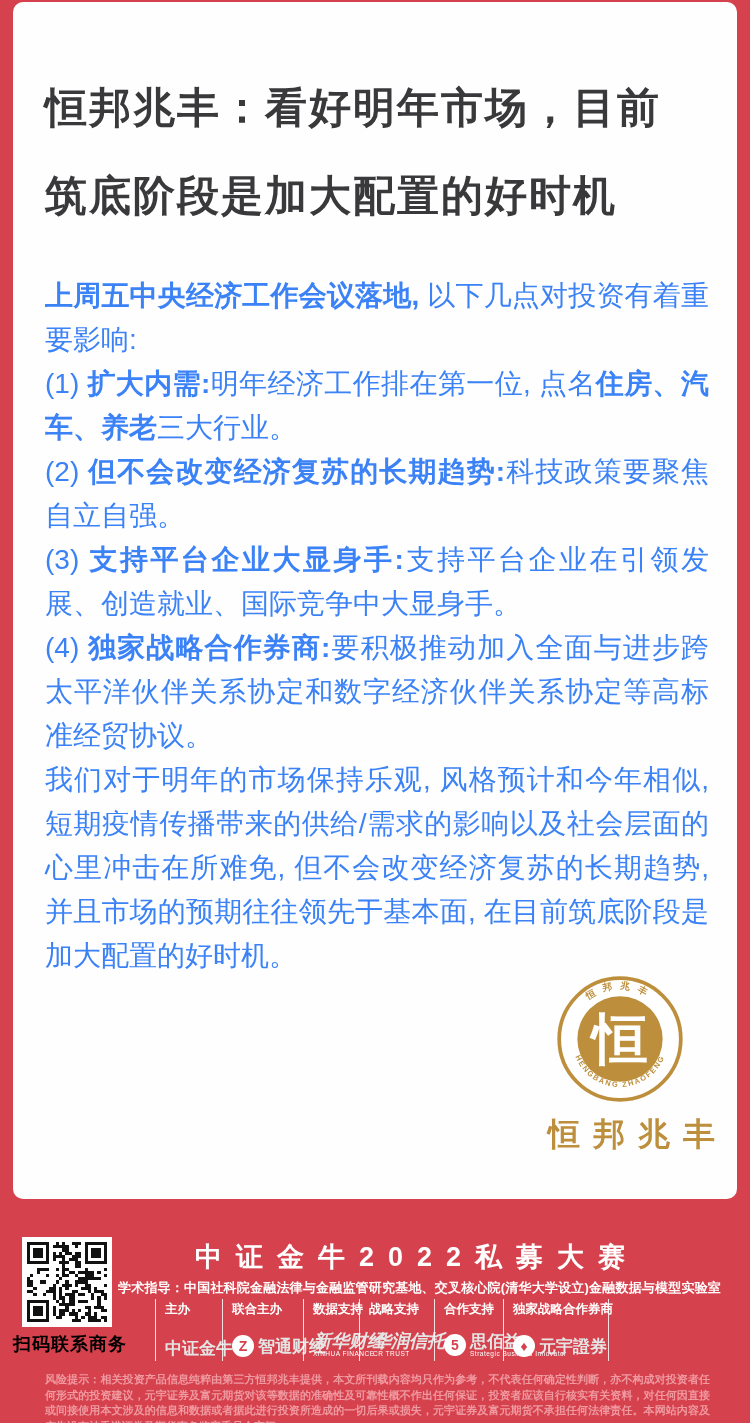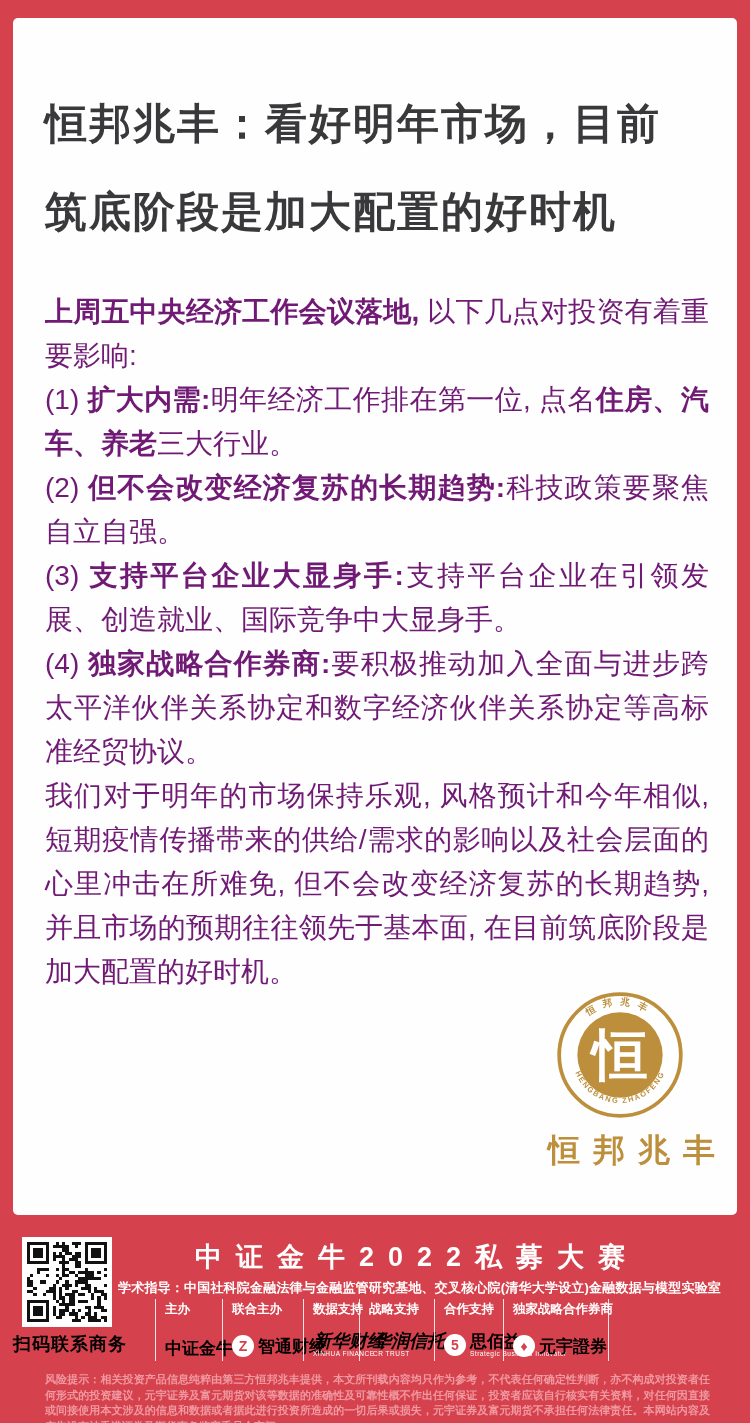--- a/index.html
+++ b/index.html
@@ -5,31 +5,31 @@
   html,body{margin:0;padding:0;}
   body{
     width:750px;height:1423px;
     font-family:"Liberation Sans","DejaVu Sans",sans-serif;
     position:relative;overflow:hidden;
   }
   #canvas{position:absolute;inset:0;background:#d5424d;}
 
   
   .card{
-    position:absolute;left:13px;top:18px;width:724px;height:1197px;
-    background:#fefefe;border-radius:5px;
+    position:absolute;left:13px;top:2px;width:724px;height:1197px;
+    background:#fefefe;border-radius:10px;
   }
   .article-title{
     position:absolute;left:32px;top:62px;width:662px;
     font-size:42px;font-weight:800;color:#39393b;
     line-height:88px;letter-spacing:2px;margin:0;
   }
   .article-body{
     position:absolute;left:32px;top:272px;width:664px;
-    font-size:28px;color:#701a75;line-height:44px;
+    font-size:28px;color:#3b82f6;line-height:44px;
     text-align:justify;
   }
   .article-body p{margin:0;}
   .article-body .b{font-weight:800;}
 
   
   .logo-block{position:absolute;right:32px;bottom:42px;width:170px;text-align:center;}
   .brand-name{
     margin-top:6px;font-family:"DejaVu Serif","Liberation Serif",serif;
     font-size:32px;font-weight:700;color:#bd8f3c;letter-spacing:13px;
@@ -62,21 +62,21 @@
     display:flex;align-items:stretch;
     border-right:1px solid rgba(255,255,255,.85);
   }
   .sp-col{
     border-left:1px solid rgba(255,255,255,.85);
     box-sizing:border-box;padding:2px 6px 0 9px;
     display:flex;flex-direction:column;justify-content:space-between;
   }
   .sp-role{color:#fff;font-size:12.5px;font-weight:700;white-space:nowrap;}
   .sp-brand{display:flex;align-items:center;gap:4px;margin-bottom:4px;}
-  .sp-name{color:#000000;font-weight:800;font-size:17px;white-space:nowrap;line-height:1;}
+  .sp-name{color:#e5e5e5;font-weight:800;font-size:17px;white-space:nowrap;line-height:1;}
   .sp-name.callig{font-family:"DejaVu Serif","Liberation Serif",serif;font-style:italic;font-size:18px;}
   .sp-sub{color:#fff;font-size:6.5px;letter-spacing:.5px;white-space:nowrap;margin-top:1px;line-height:1;}
   .sp-stack{display:flex;flex-direction:column;align-items:flex-start;}
   .badge{
     width:22px;height:22px;border-radius:50%;background:#fff;color:#d5424d;
     display:flex;align-items:center;justify-content:center;
     font-weight:800;font-size:14px;flex:0 0 auto;
   }
   .disclaimer{
     position:absolute;left:45px;top:157px;width:665px;

